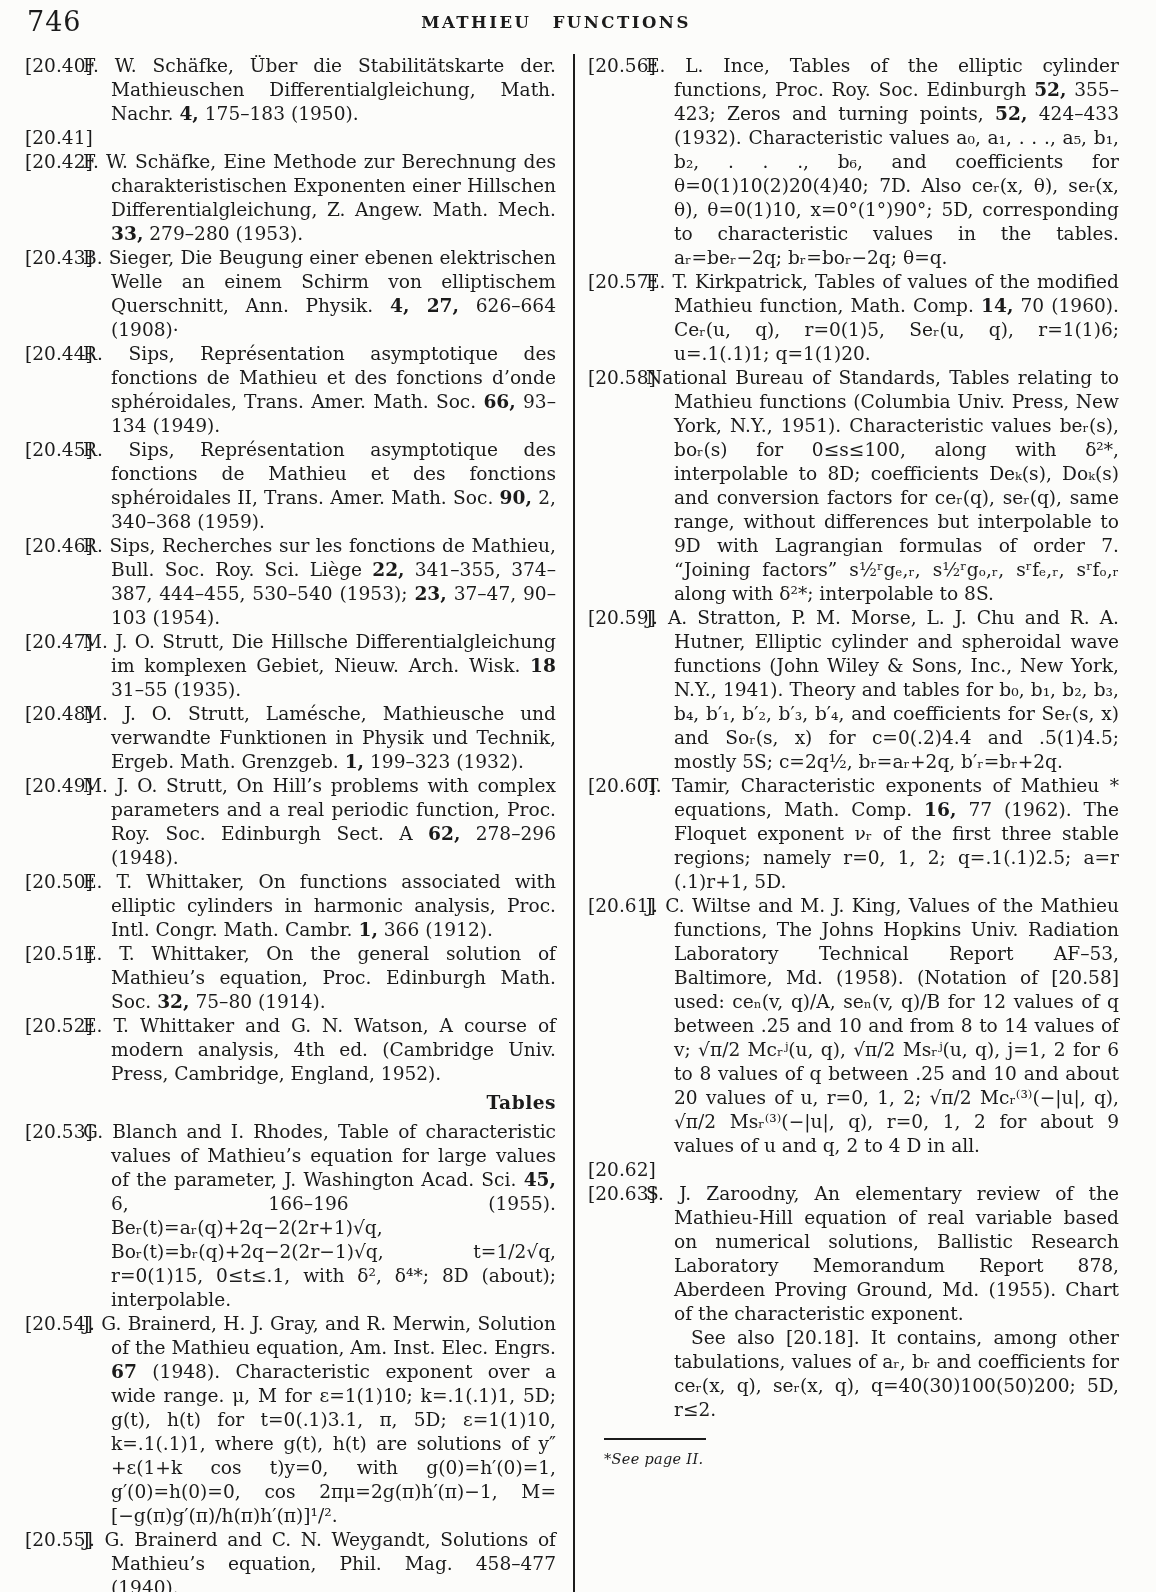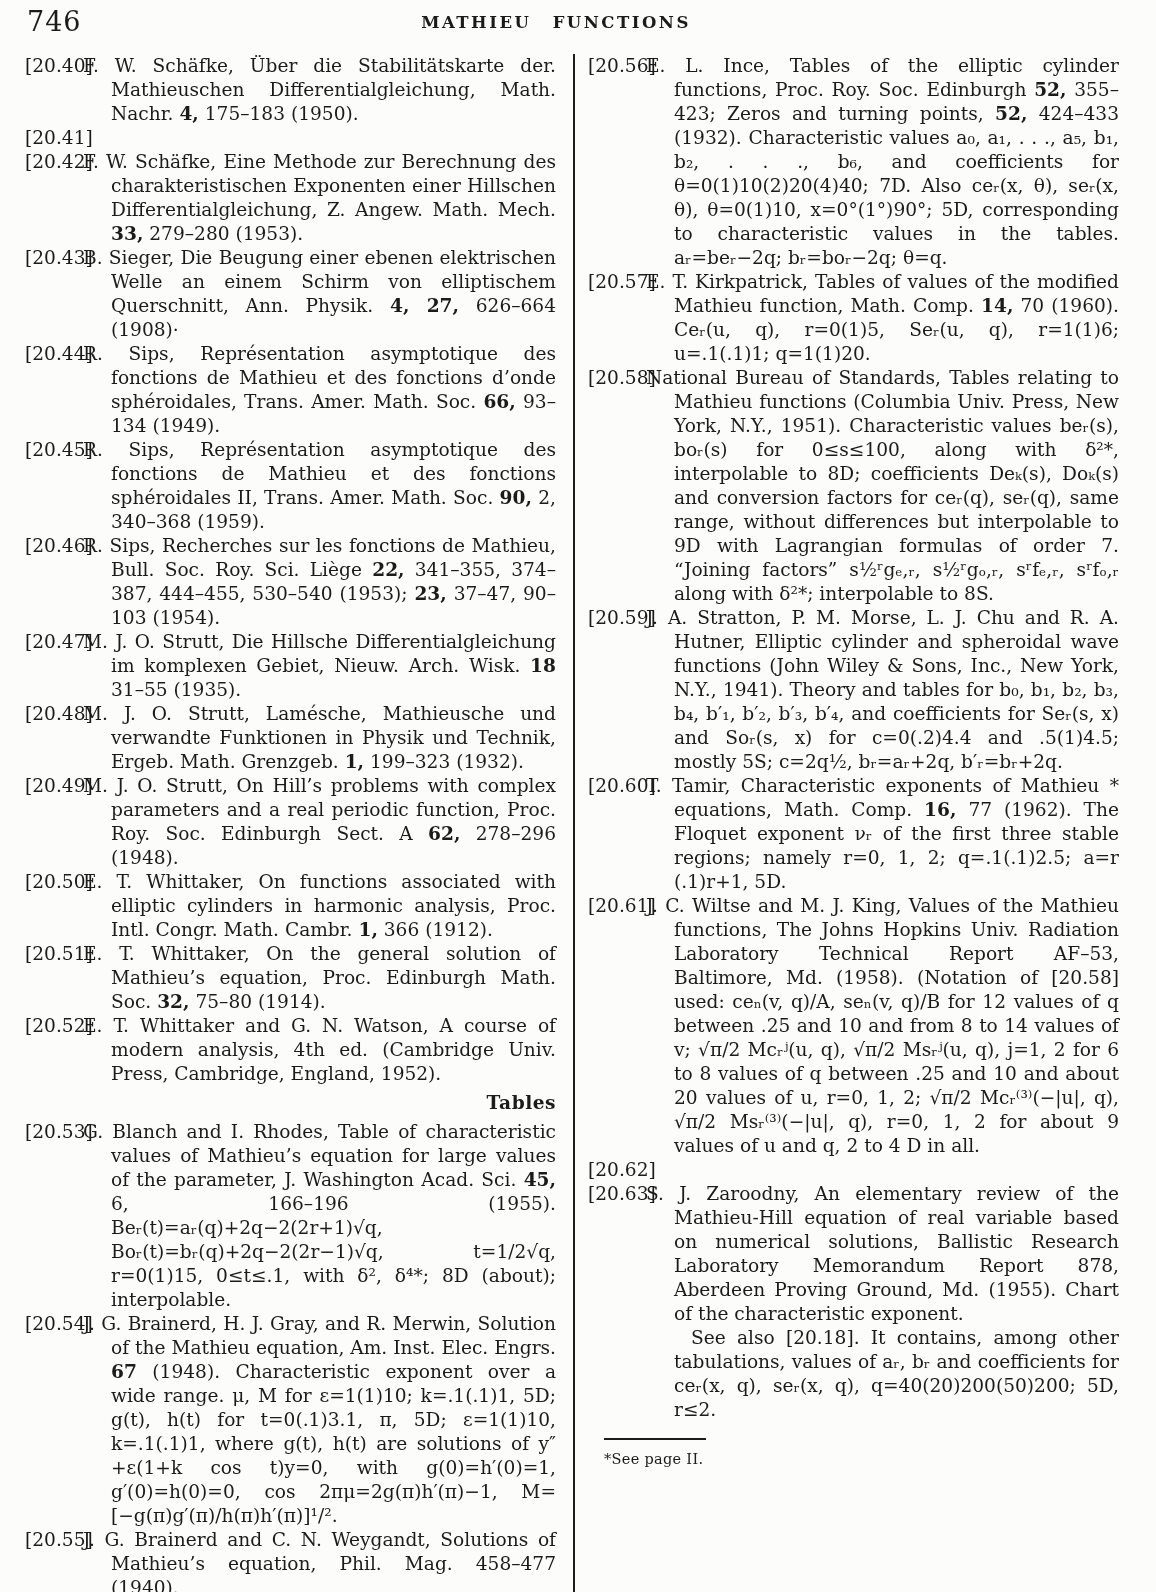--- a/index.html
+++ b/index.html
@@ -17,21 +17,21 @@
   .columns{display:flex;align-items:stretch;}
   .col{width:531px;font-size:18.6px;line-height:24px;text-align:justify;}
   .col-left{margin-right:17px;}
   .col-right{}
   .divider{width:2px;background:#1c1c1c;margin-right:13px;}
   .ref{display:flex;}
   .ref-label{width:58px;flex:none;white-space:nowrap;}
   .ref-text{flex:1;padding-left:28px;text-indent:-28px;text-align:justify;}
   .col-heading{text-align:right;font-weight:bold;margin:5px 0 5px;letter-spacing:.5px;}
   .ref-para{margin-left:86px;text-indent:17px;text-align:justify;}
-  .footnote{margin-top:16px;padding-left:16px;}
+  .footnote{margin-top:16px;padding-left:16px;font-style:italic;}
   .footnote-rule{width:102px;border-top:2px solid #1c1c1c;height:0;margin-bottom:7px;}
   .footnote-text{font-size:14.5px;letter-spacing:.3px;}
   b{font-weight:bold;}
 </style>
 </head>
 <body>
 
 <div class="page">
   <div class="page-header">
     <span class="page-number">746</span>
@@ -131,21 +131,21 @@
             <span class="ref-label">[20.61]</span>
             <span class="ref-text">J. C. Wiltse and M. J. King, Values of the Mathieu functions, The Johns Hopkins Univ. Radiation Laboratory Technical Report AF–53, Baltimore, Md. (1958).  (Notation of [20.58] used: ceₙ(v, q)/A, seₙ(v, q)/B for 12 values of q between .25 and 10 and from 8 to 14 values of v; √π/2 Mcᵣʲ(u, q), √π/2 Msᵣʲ(u, q), j=1, 2 for 6 to 8 values of q between .25 and 10 and about 20 values of u, r=0, 1, 2; √π/2 Mcᵣ⁽³⁾(−|u|, q), √π/2 Msᵣ⁽³⁾(−|u|, q), r=0, 1, 2 for about 9 values of u and q, 2 to 4 D in all.</span>
           </div>
           <div class="ref">
             <span class="ref-label">[20.62]</span>
           </div>
           <div class="ref">
             <span class="ref-label">[20.63]</span>
             <span class="ref-text">S. J. Zaroodny, An elementary review of the Mathieu-Hill equation of real variable based on numerical solutions, Ballistic Research Laboratory Memorandum Report 878, Aberdeen Proving Ground, Md. (1955).  Chart of the characteristic exponent.</span>
           </div>
-          <div class="ref-para">See also [20.18].  It contains, among other tabulations, values of aᵣ, bᵣ and coefficients for ceᵣ(x, q), seᵣ(x, q), q=40(20)200(50)200;  5D, r≤2.</div>
+          <div class="ref-para">See also [20.18].  It contains, among other tabulations, values of aᵣ, bᵣ and coefficients for ceᵣ(x, q), seᵣ(x, q), q=40(30)100(50)200;  5D, r≤2.</div>
         </div>
       <div class="footnote">
         <div class="footnote-rule"></div>
         <div class="footnote-text">*See page II.</div>
       </div>
     </div>
   </div>
 </div>
 
 </body></html>

